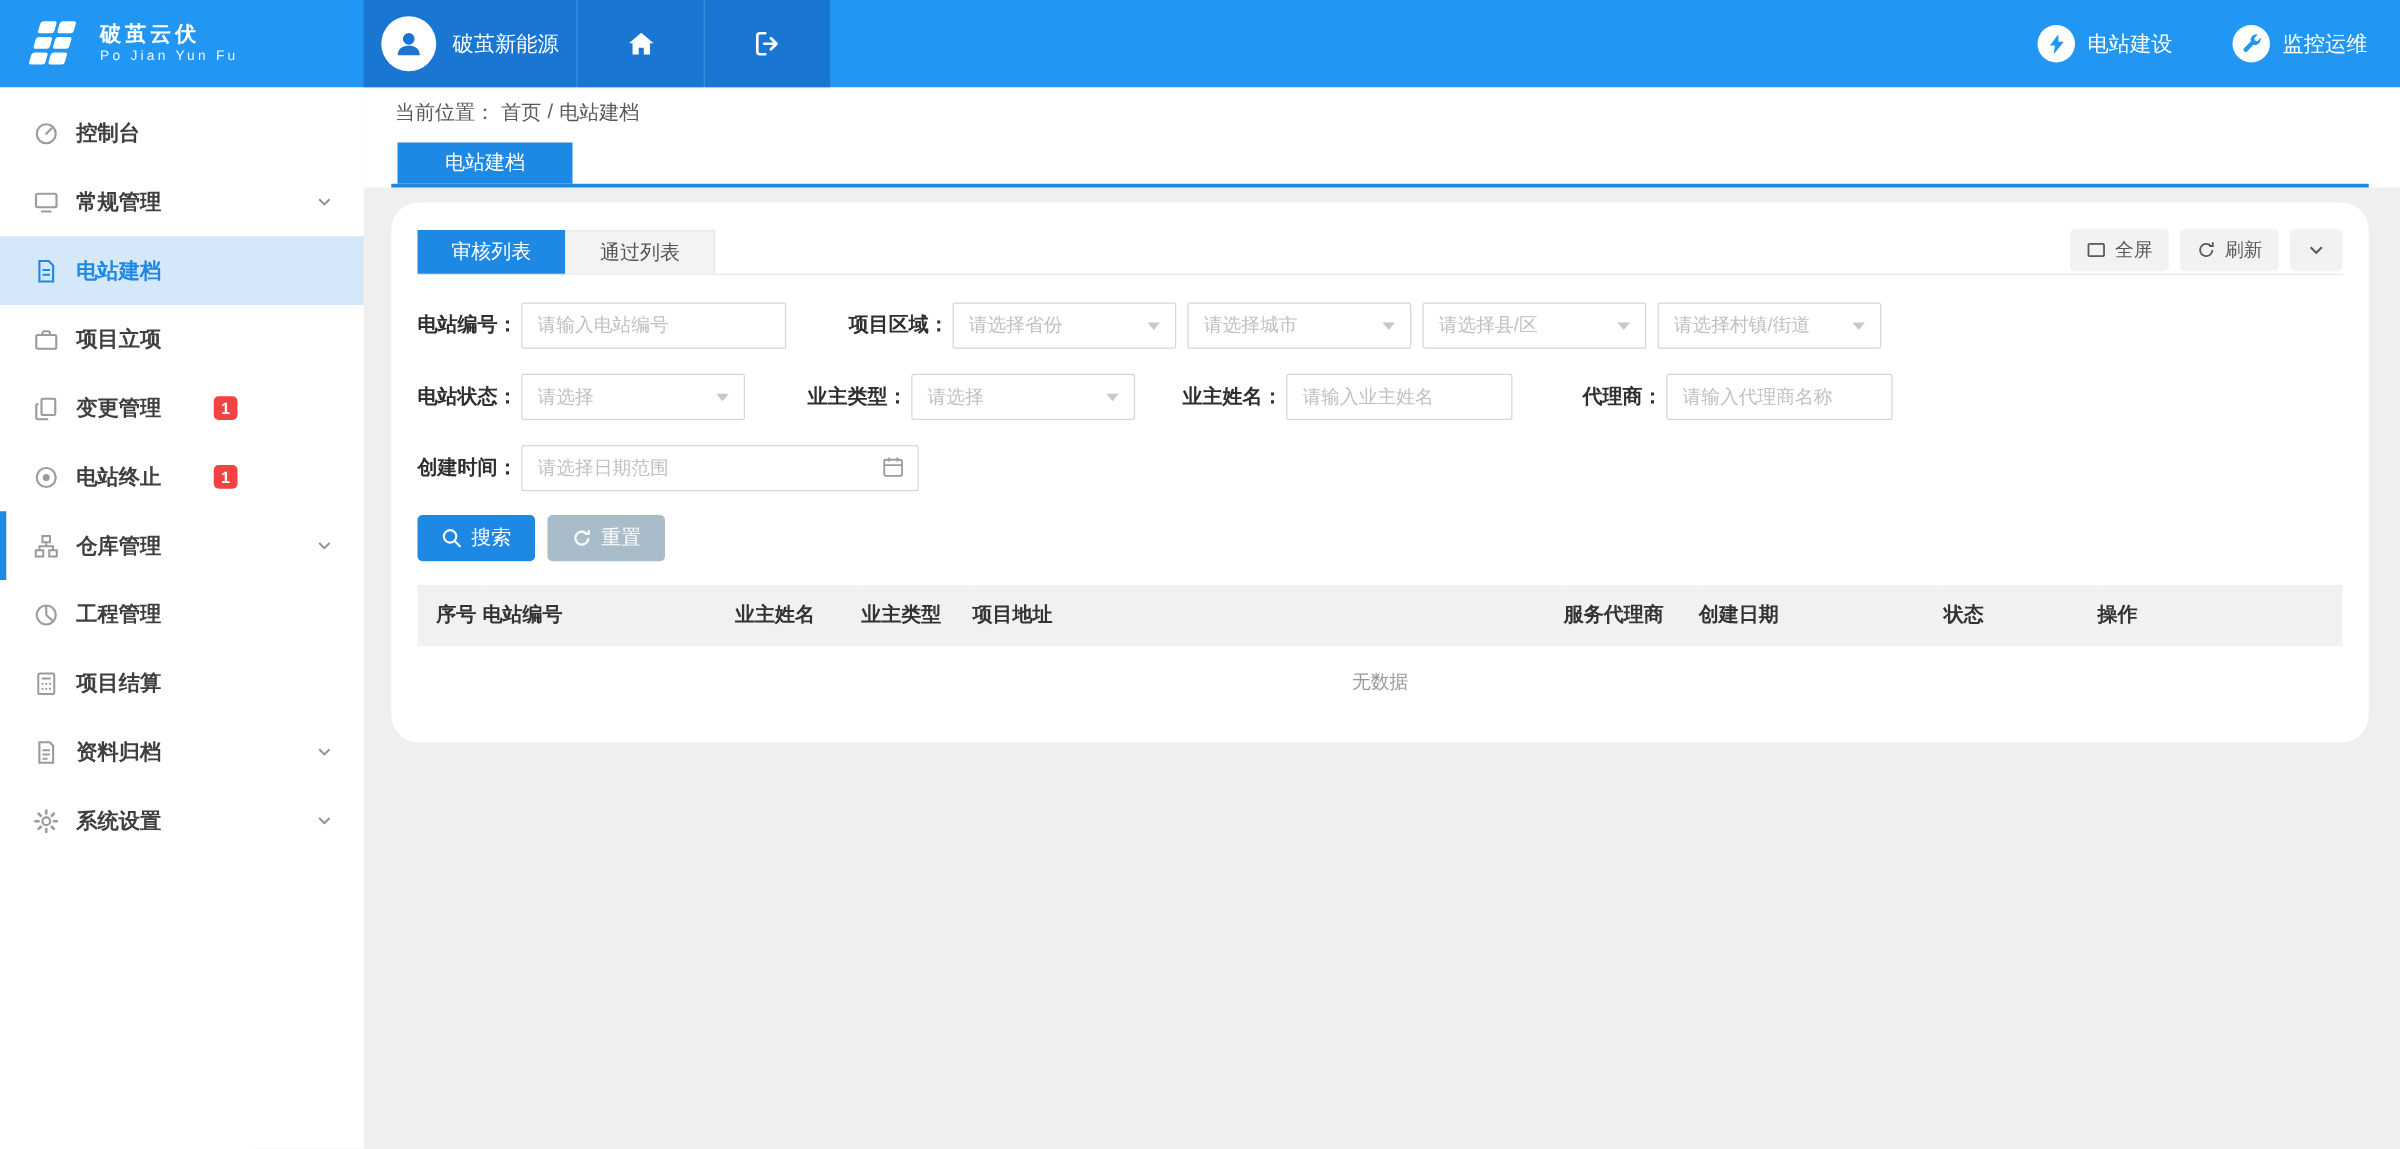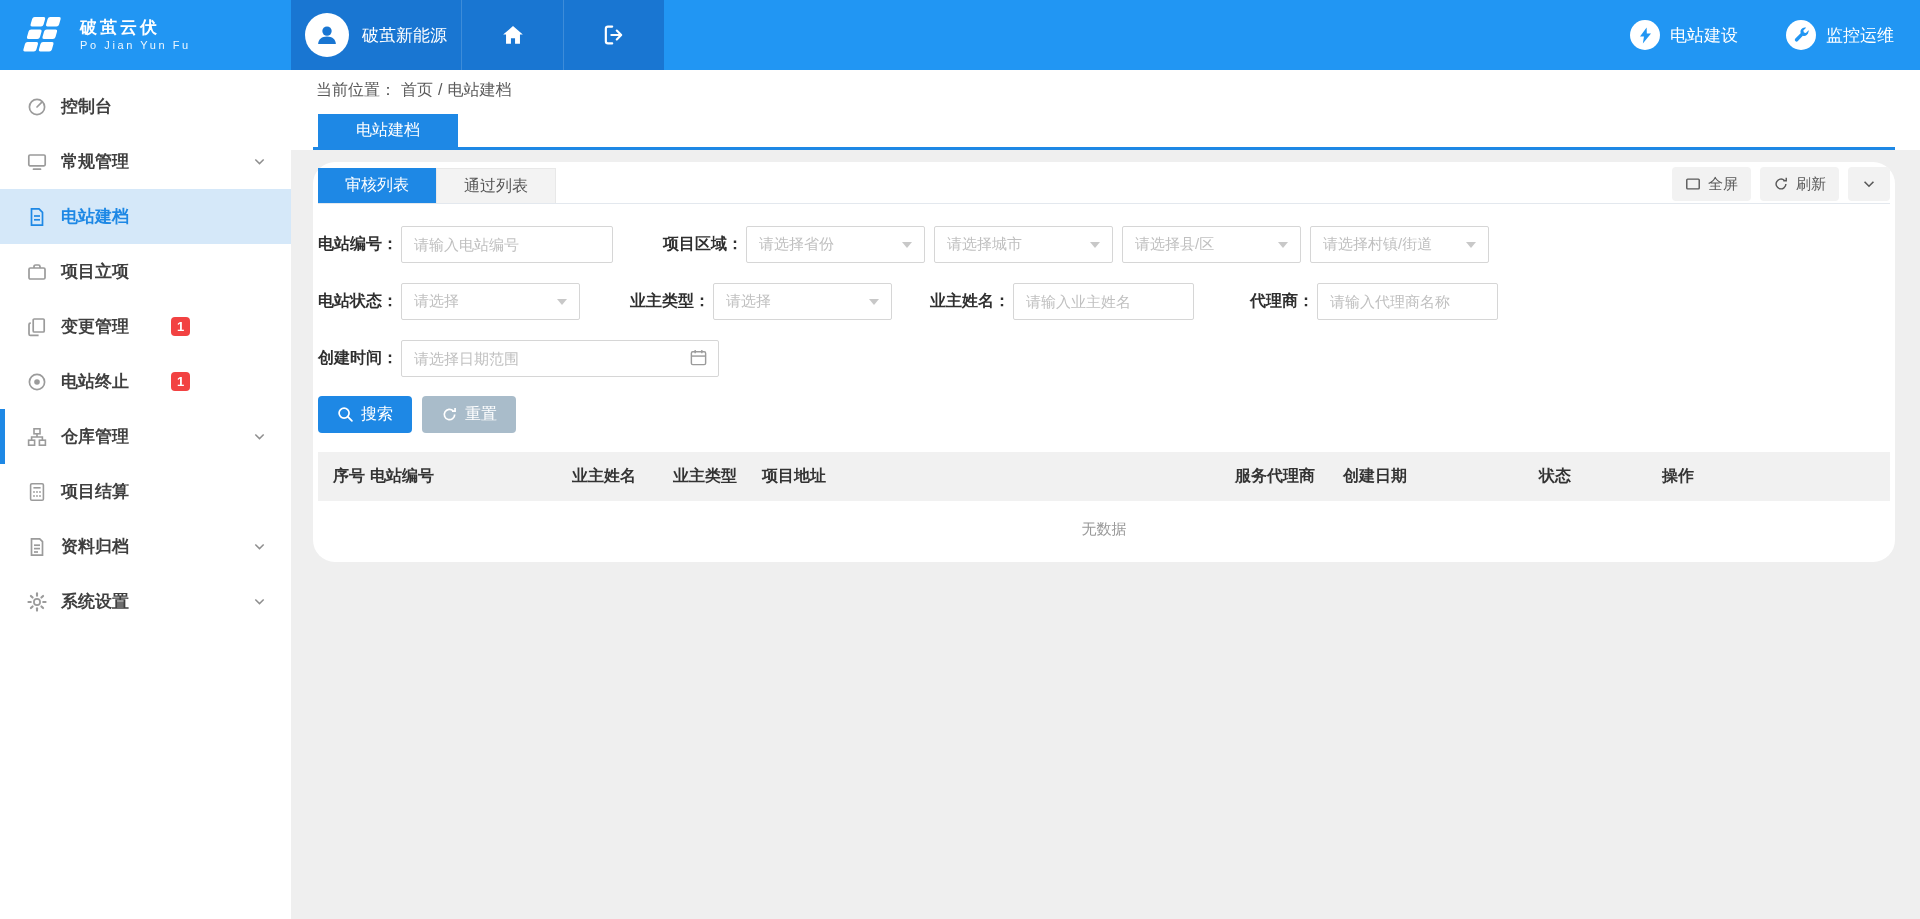--- a/index.html
+++ b/index.html
@@ -37,21 +37,21 @@
 
   .main{flex:1;display:flex;flex-direction:column;min-width:0;}
   .topwhite{background:#fff;}
   .breadcrumb{height:40px;display:flex;align-items:center;padding-left:25px;font-size:16px;color:#595959;gap:5px;}
   .crumb-link{cursor:pointer;}
   .tabstrip{height:40px;padding-left:22px;}
   .tabstrip-inner{width:1582px;height:40px;border-bottom:3px solid #1e88e5;display:flex;align-items:flex-end;}
   .page-tab{height:33px;background:#1e88e5;color:#fff;font-size:16px;display:flex;align-items:center;padding:0 38px;margin-left:5px;cursor:pointer;}
 
   .content{padding:12px 0 0 22px;}
-  .card{width:1582px;background:#fff;padding:5px;border-radius:22px;}
+  .card{width:1582px;background:#fff;padding:21px;border-radius:22px;}
 
   .card-head{display:flex;align-items:flex-end;justify-content:space-between;border-bottom:1px solid #e3e8ee;}
   .ptabs{display:flex;}
   .ptab{height:35px;padding:0 27px;font-size:16px;display:flex;align-items:center;cursor:pointer;}
   .ptab.on{background:#1e88e5;color:#fff;}
   .ptab.off{background:#f3f3f3;color:#555;border:1px solid #e8e8e8;border-bottom:none;}
   .tools{display:flex;gap:9px;margin-bottom:2px;}
   .tool-btn{height:34px;background:#f2f2f2;border:none;border-radius:4px;color:#595959;font-size:15px;display:flex;align-items:center;gap:7px;padding:0 13px;cursor:pointer;font-family:inherit;}
 
   
@@ -235,20 +235,29 @@
         </svg>
       </span>
       <span>仓库管理</span>
       <span class="chevron">
         <svg width="15" height="15" viewBox="0 0 18 18" fill="none" stroke="currentColor" stroke-width="1.8">
             <polyline points="4,6.5 9,11.5 14,6.5"></polyline>
           </svg>
       </span>
     </div>
 
+    <div class="menu-item">
+      <span class="micon">
+        <svg viewBox="0 0 20 20" width="20" height="20" fill="none" stroke="currentColor" stroke-width="1.7">
+          <circle cx="10" cy="10" r="7.6"></circle>
+            <path d="M10 10V2.4M10 10l5.6 5.2"></path>
+        </svg>
+      </span>
+      <span>工程管理</span>
+    </div>
 
     <div class="menu-item">
       <span class="micon">
         <svg viewBox="0 0 20 20" width="20" height="20" fill="none" stroke="currentColor" stroke-width="1.6">
           <rect x="3.6" y="1.8" width="12.8" height="16.4" rx="1.3"></rect>
             <line x1="6.4" y1="5.8" x2="13.6" y2="5.8"></line>
           <circle cx="7" cy="10" r="0.9" fill="currentColor" stroke="none"></circle>
             <circle cx="10" cy="10" r="0.9" fill="currentColor" stroke="none"></circle>
             <circle cx="13" cy="10" r="0.9" fill="currentColor" stroke="none"></circle>
           <circle cx="7" cy="14" r="0.9" fill="currentColor" stroke="none"></circle>

